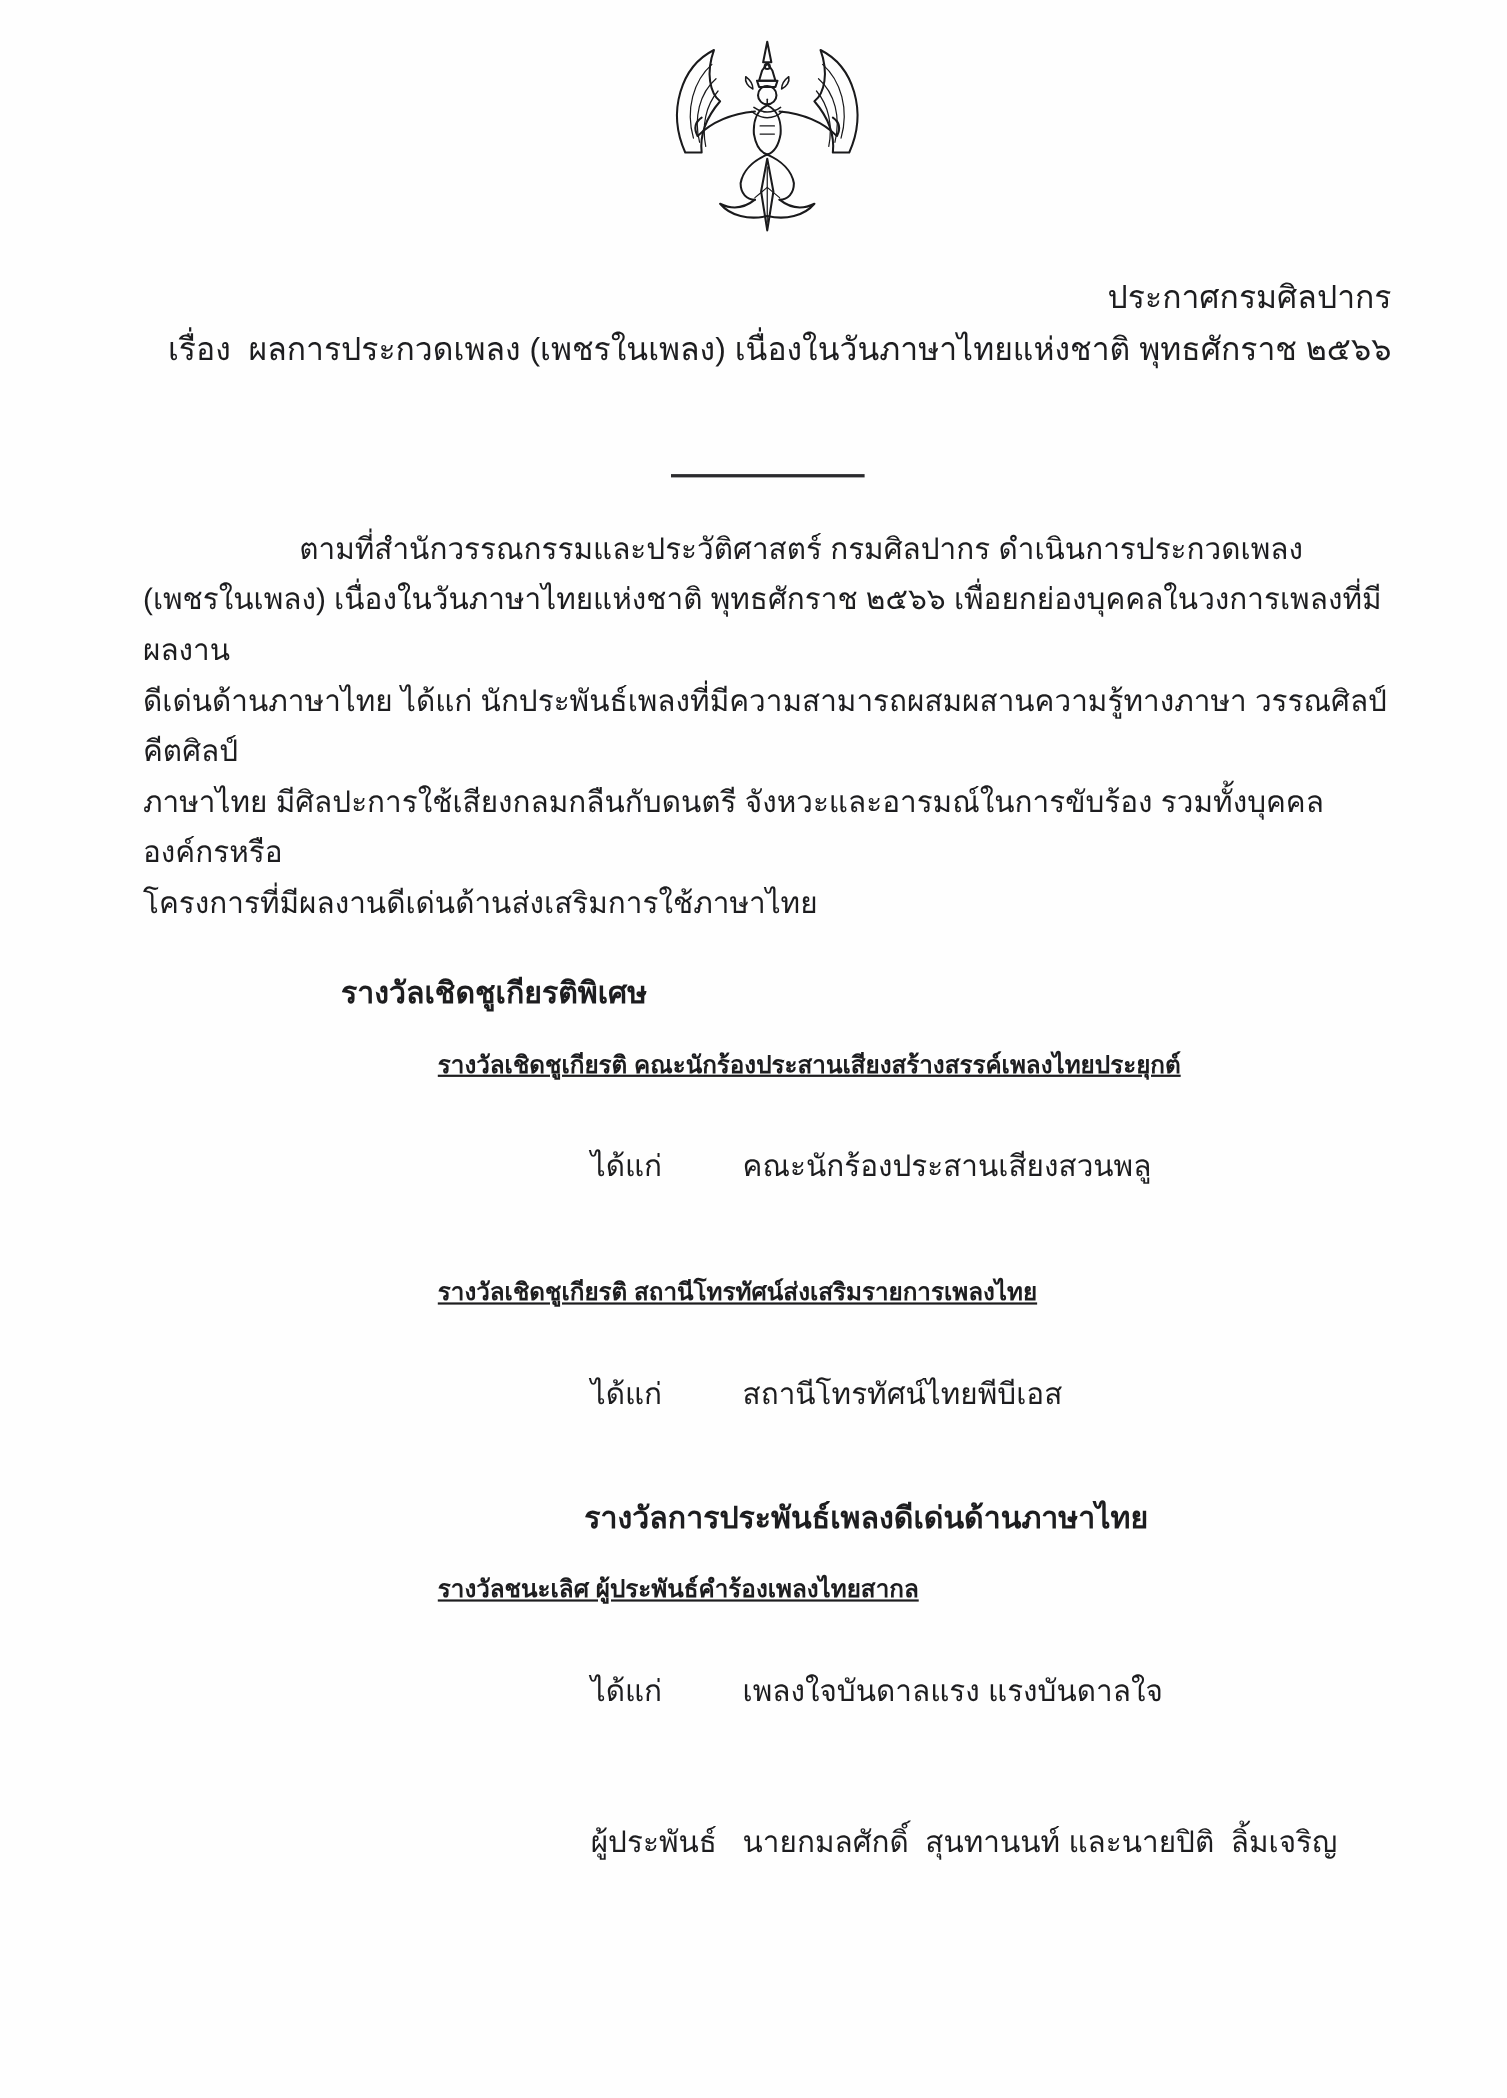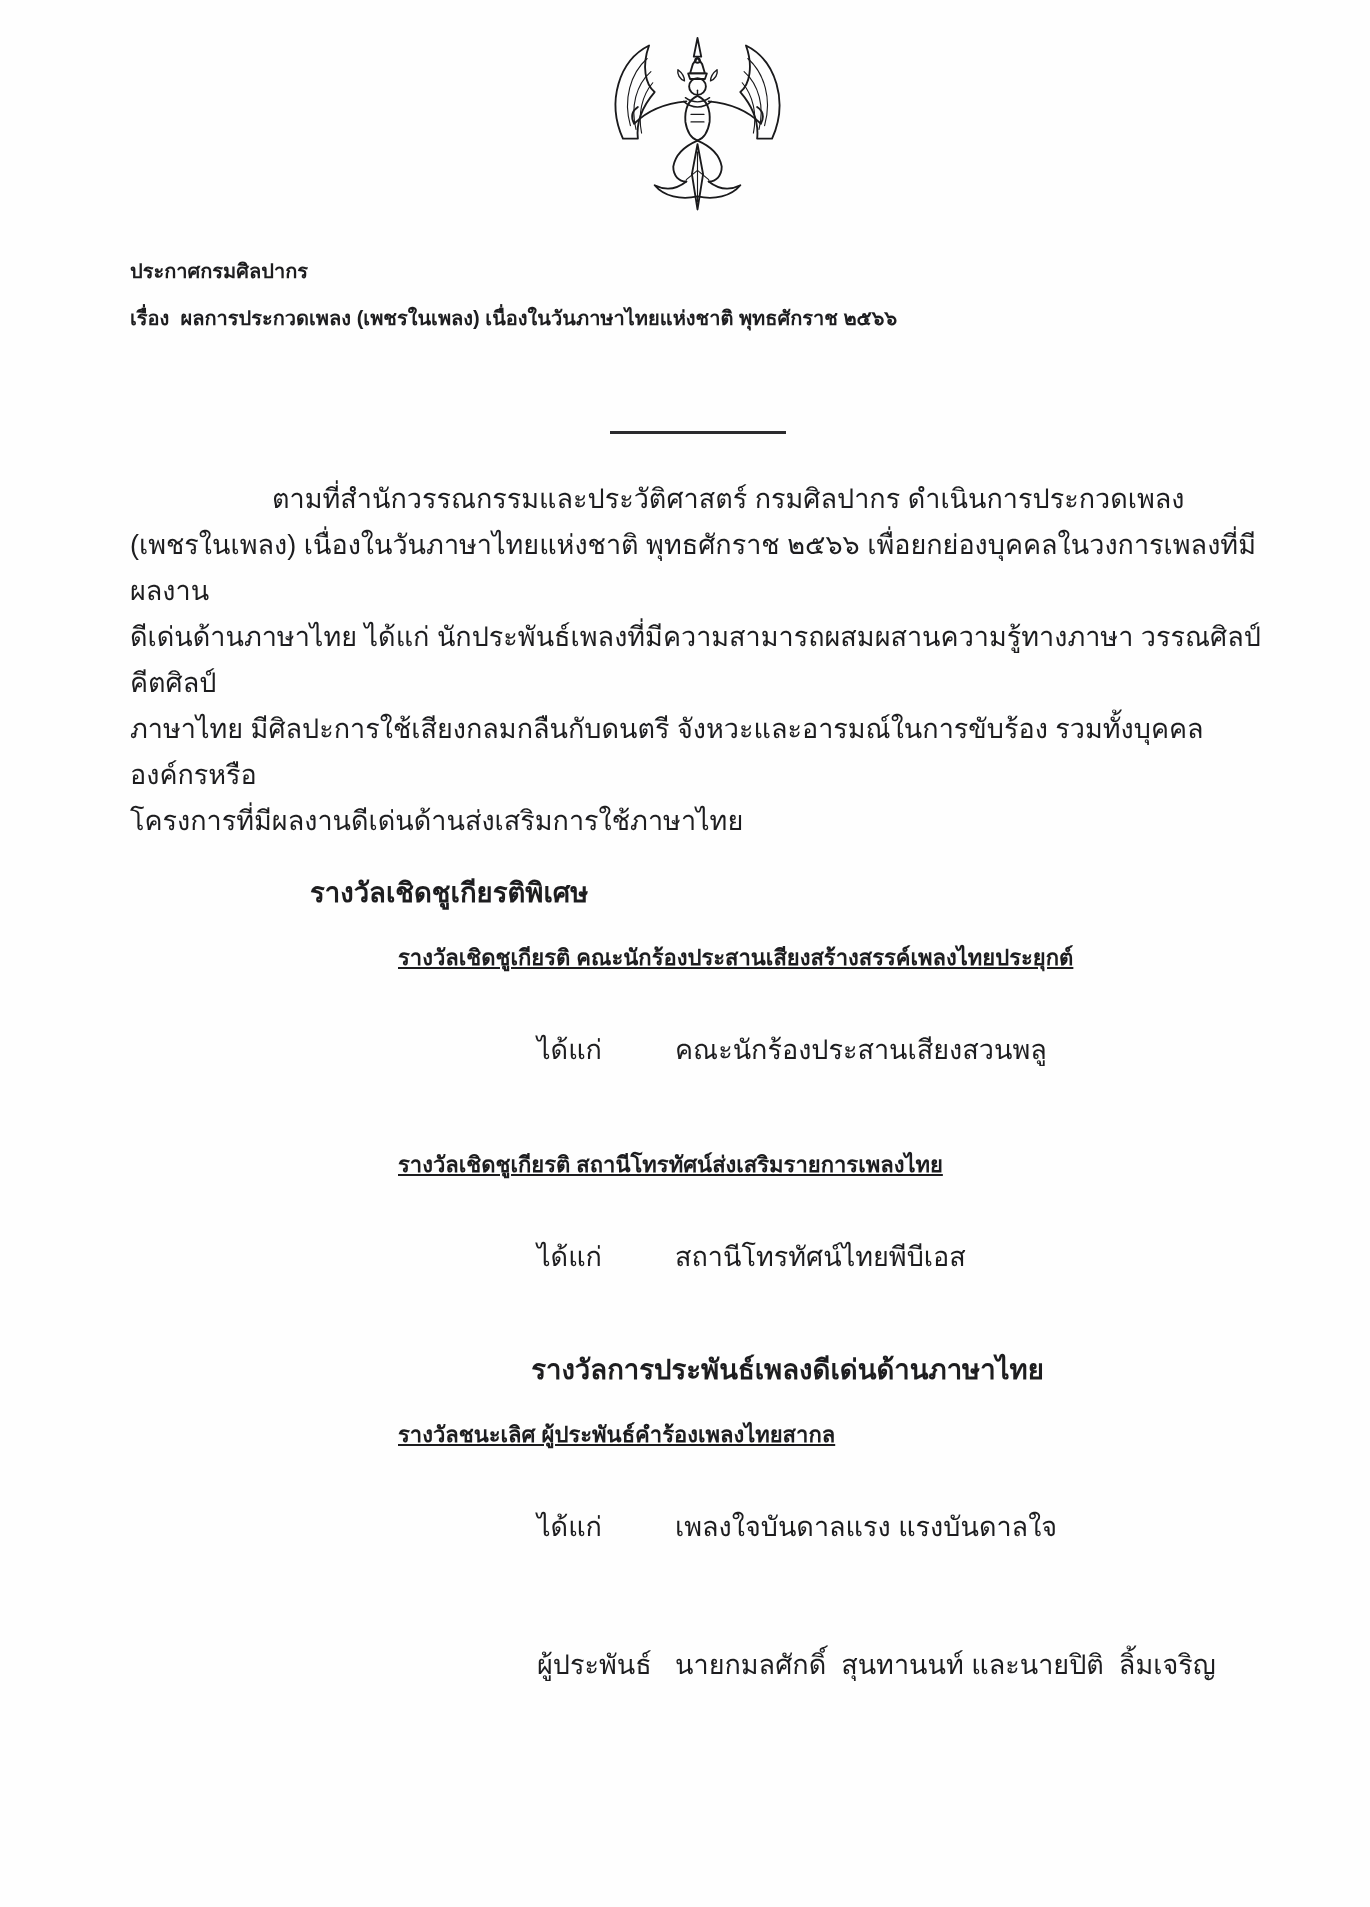--- a/index.html
+++ b/index.html
@@ -11,23 +11,23 @@
     background: #fefefe;
     color: #1d1d1f;
     font-family: "Liberation Sans", "DejaVu Sans", sans-serif;
     box-sizing: border-box;
     padding: 36px 105px 0 130px;
     overflow: hidden;
   }
   .content { width: 1135px; }
   .emblem-wrap { display: flex; justify-content: center; }
   .doc-title, .doc-subject {
-    text-align: left;
-    font-weight: bold;
-    font-size: 20px;
+    text-align: right;
+    font-weight: normal;
+    font-size: 29px;
     line-height: 34px;
     white-space: pre-wrap;
   }
   .doc-title { margin-top: 22px; }
   .doc-subject { margin-top: 13px; }
   .divider {
     width: 176px; height: 3px;
     background: #2b2b2e;
     margin: 96px auto 0 auto;
   }
@@ -39,21 +39,21 @@
     white-space: pre-wrap;
   }
   .indent { text-indent: 142px; }
   .section-heading {
     font-size: 27.5px;
     line-height: 46px;
     font-weight: bold;
     margin-left: 180px;
     white-space: pre-wrap;
   }
-  .sec1 { margin-top: 26px; }
+  .sec1 { margin-top: 36px; }
   .sec2 { margin-top: 21px; text-align: center; }
   .award-title {
     font-size: 22px;
     line-height: 46px;
     font-weight: bold;
     margin-left: 268px;
     white-space: pre-wrap;
     text-decoration: underline;
   }
   .mt19 { margin-top: 19px; }

